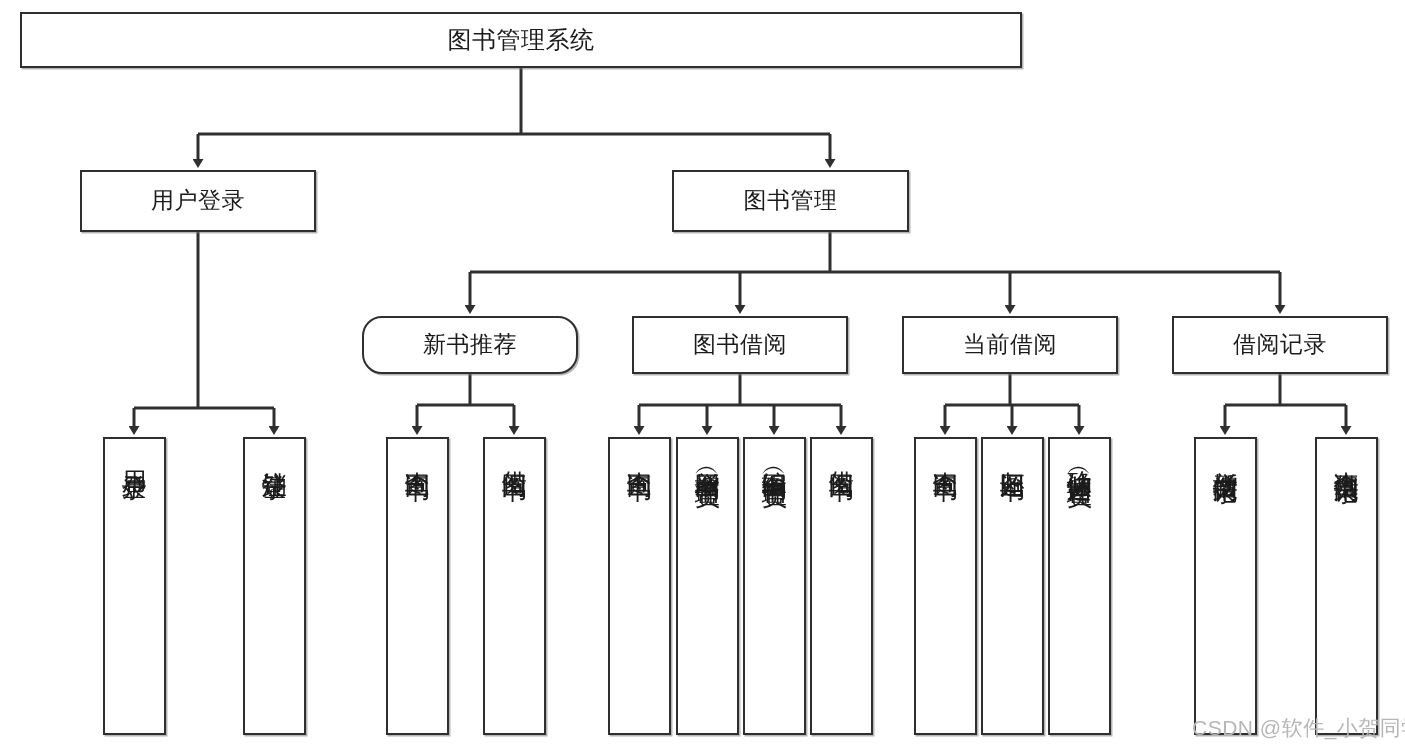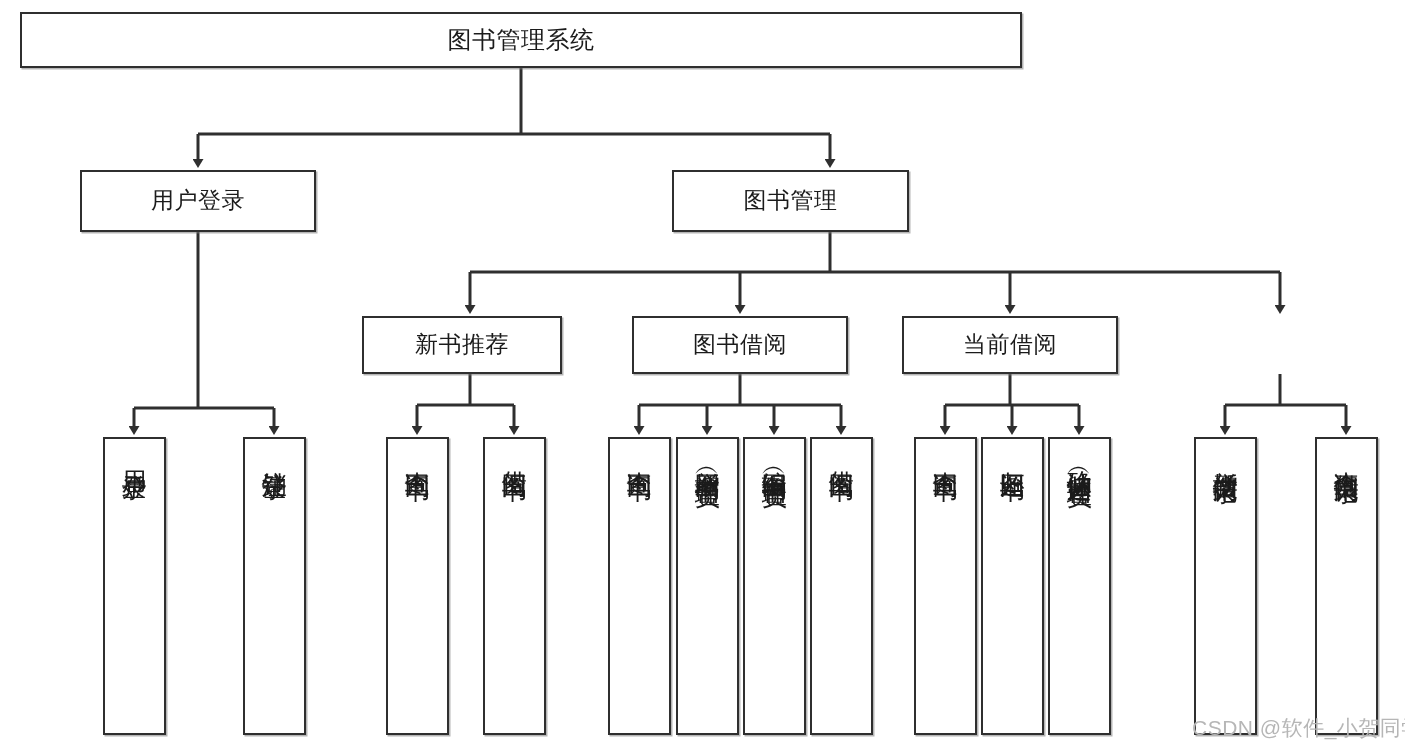--- a/index.html
+++ b/index.html
@@ -141,29 +141,32 @@
     <span class="label">图书管理系统</span>
   </div>
 
   <div class="node h" style="left:80px; top:170px; width:236px; height:62px;">
     <span class="label">用户登录</span>
   </div>
   <div class="node h" style="left:672px; top:170px; width:237px; height:62px;">
     <span class="label">图书管理</span>
   </div>
 
-  <div class="node h" style="left:362px; top:316px; width:200px; height:58px;">
+  <div class="node h" style="left:362px; top:316px; width:216px; height:58px;border-radius:20px;">
     <span class="label">新书推荐</span>
   </div>
   <div class="node h" style="left:902px; top:316px; width:216px; height:58px;">
     <span class="label">当前借阅</span>
   </div>
   <div class="node h" style="left:632px; top:316px; width:216px; height:58px;">
     <span class="label">图书借阅</span>
   </div>
+  <div class="node h" style="left:1172px; top:316px; width:216px; height:58px;">
+    <span class="label">借阅记录</span>
+  </div>
 
   <div class="node v" style="left:103px; top:437px; width:63px; height:298px;">
     <span class="label">用户登录</span>
   </div>
   <div class="node v" style="left:243px; top:437px; width:63px; height:298px;">
     <span class="label">注销登录</span>
   </div>
 
   <div class="node v" style="left:386px; top:437px; width:63px; height:298px;">
     <span class="label">查询图书</span>

